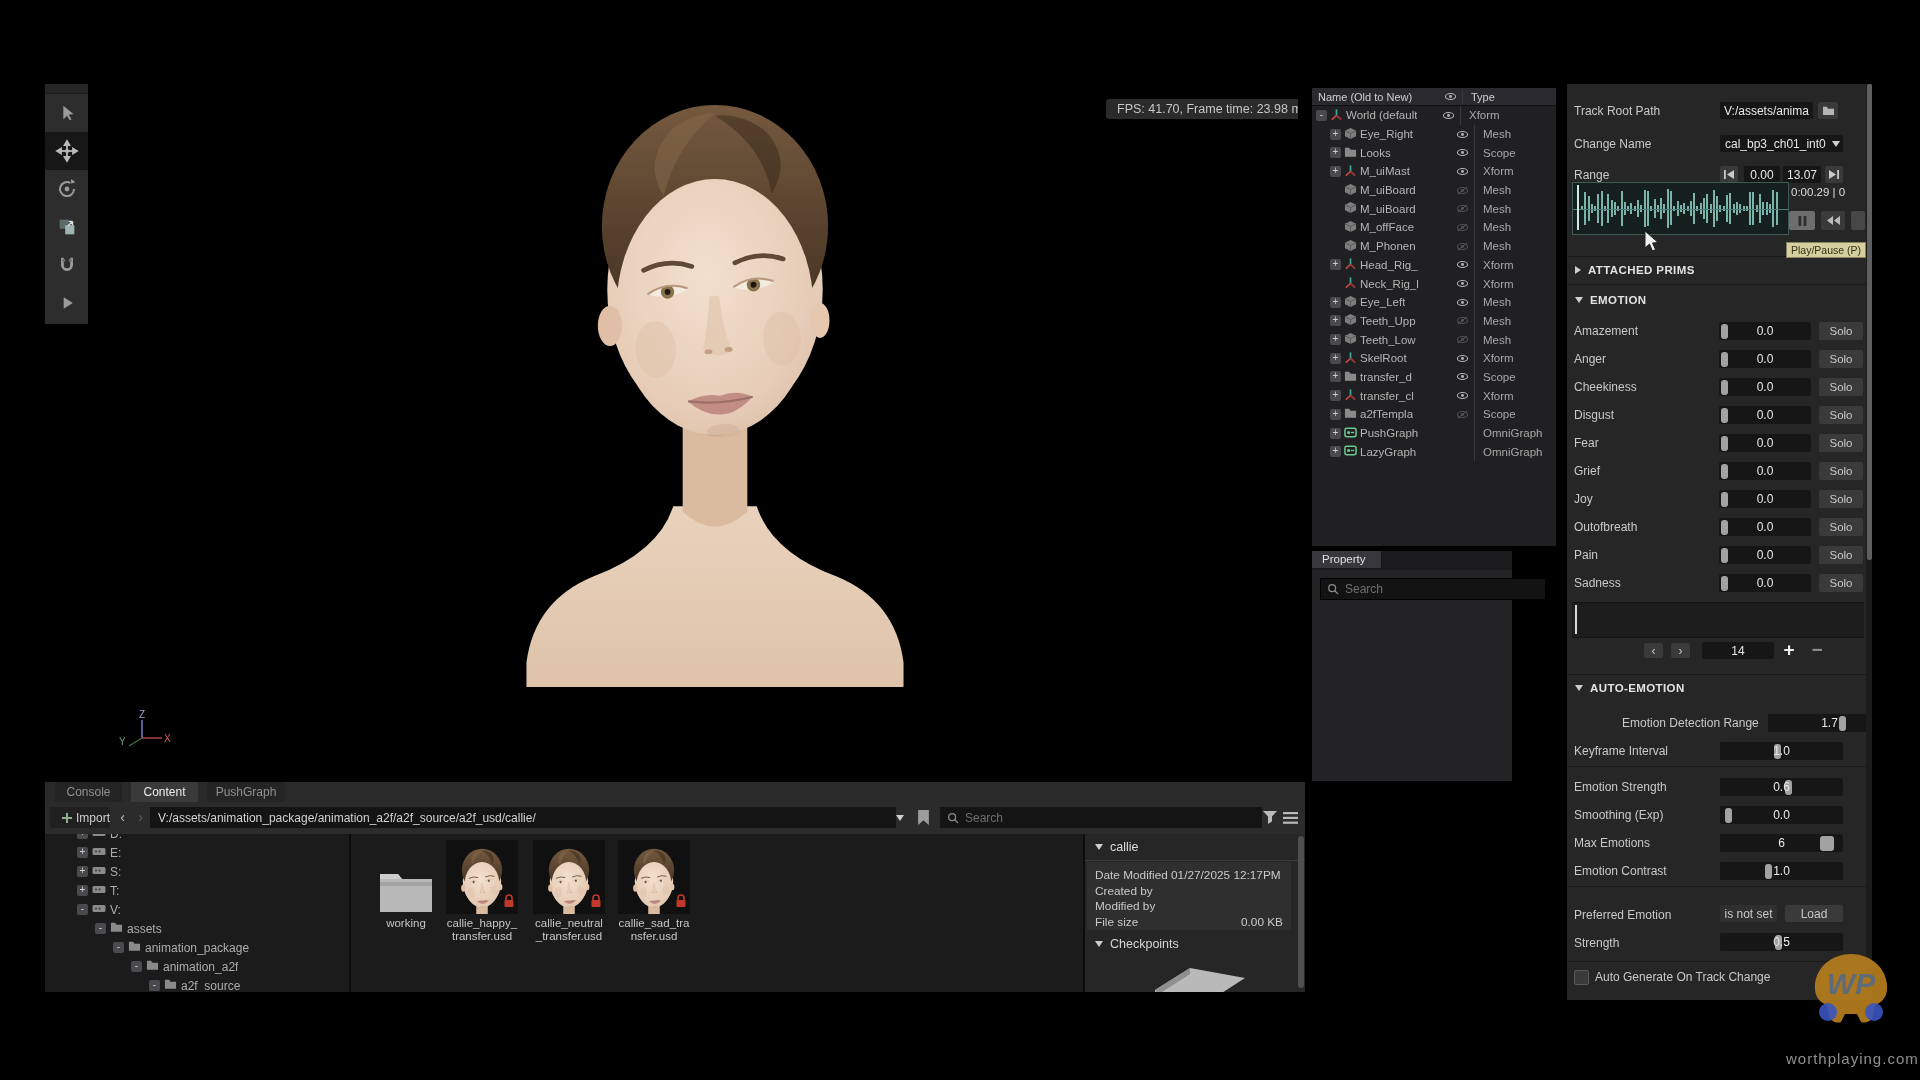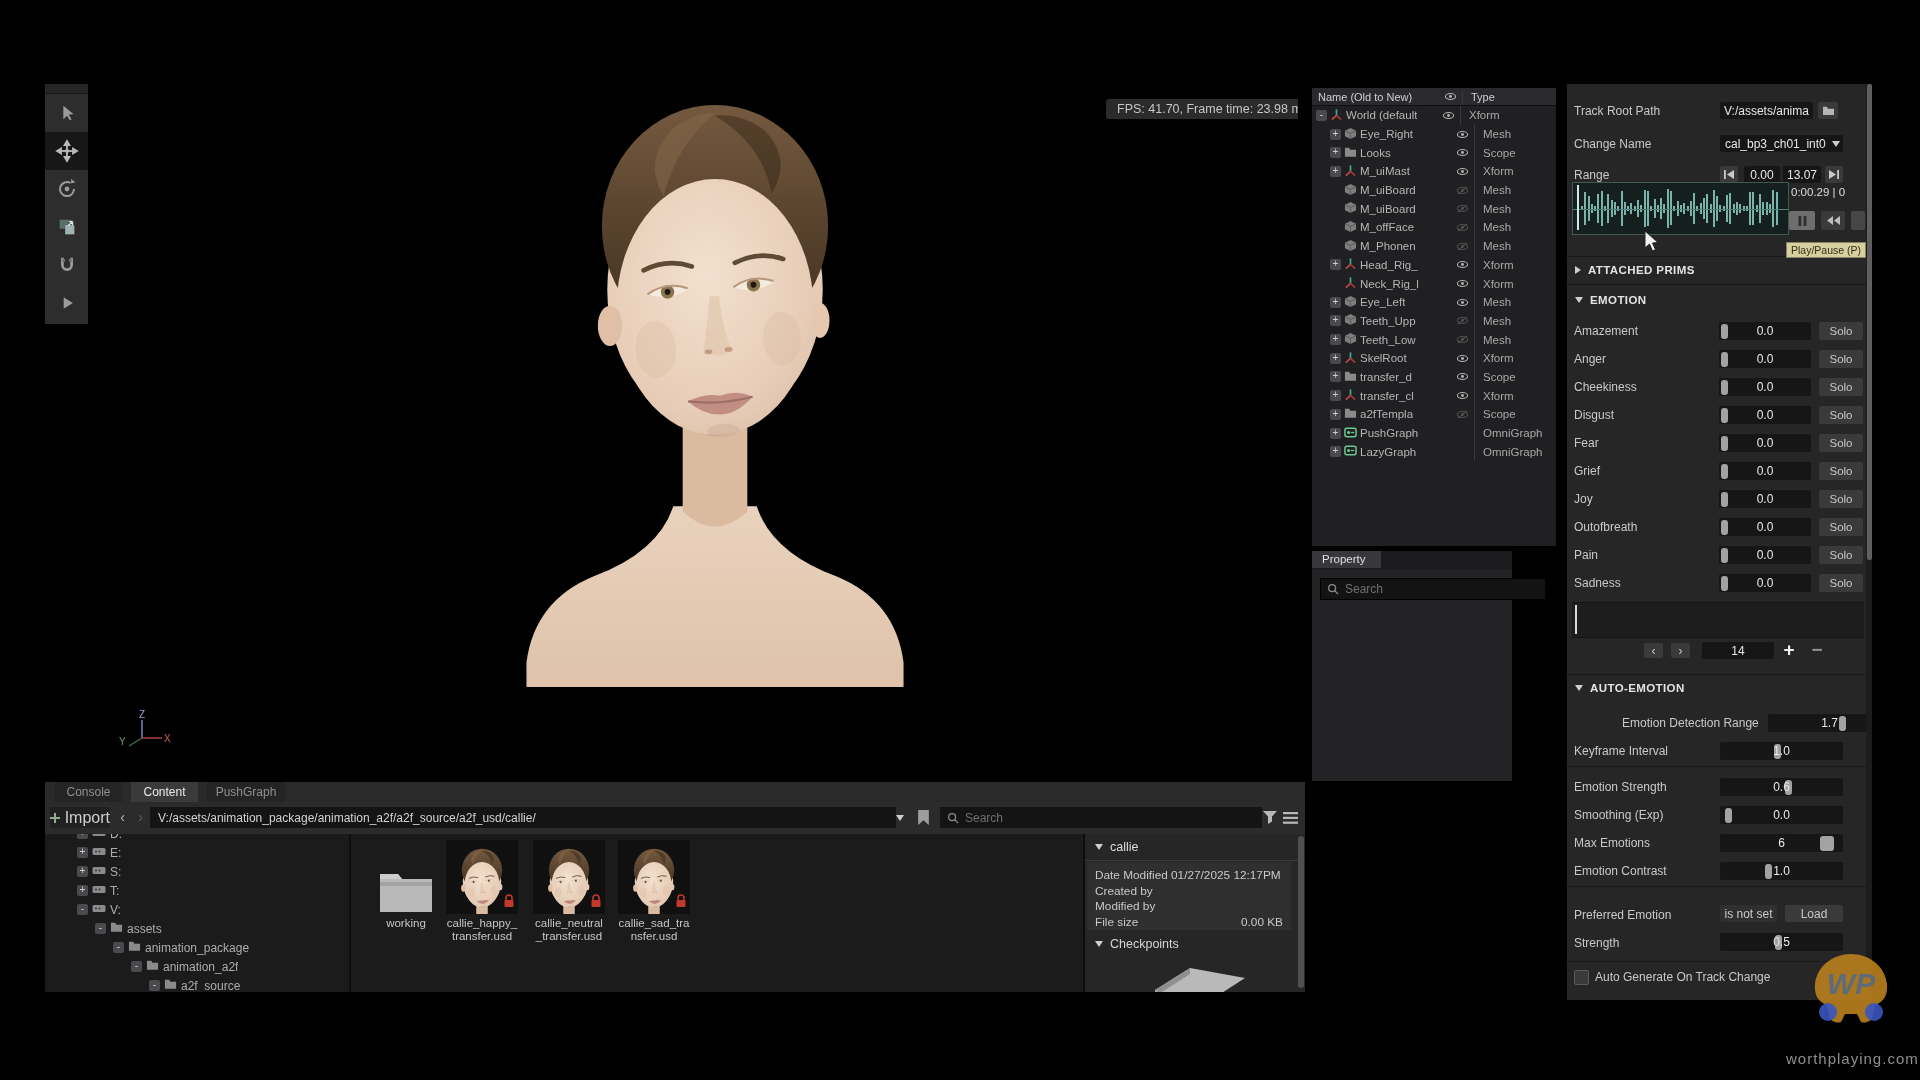--- a/index.html
+++ b/index.html
@@ -84,21 +84,21 @@
   .checkbox{position:absolute;width:13px;height:13px;background:#3a3a3a;border:1px solid #5a5a5a;border-radius:2px;}
 
   
   .bottom-panel{left:45px;top:782px;width:1260px;height:210px;background:#1f1f1f;overflow:hidden;}
   .tabs-row{position:absolute;left:0;top:0;width:100%;height:20px;background:#2a2a2a;}
   .tab{position:absolute;top:0;height:20px;line-height:20px;text-align:center;font-size:12px;
        background:#242424;color:#8f8f8f;}
   .tab.active{background:#3a3a3a;color:#eaeaea;}
   .cb-toolbar{position:absolute;left:0;top:20px;width:100%;height:32px;background:#2b2b2b;}
   .import-btn{position:absolute;left:5px;top:5px;width:60px;height:21px;background:#202020;border-radius:2px;
-              display:flex;align-items:center;justify-content:space-between;gap:4px;color:#cfcfcf;font-size:16px;}
+              display:flex;align-items:center;justify-content:flex-end;gap:4px;color:#cfcfcf;font-size:12px;}
   .nav-arrow{position:absolute;top:5px;width:15px;height:21px;color:#bdbdbd;font-size:14px;text-align:center;
              line-height:20px;}
   .path-field{position:absolute;left:105px;top:5px;width:738px;height:21px;background:#141414;
               color:#d2d2d2;font-size:12px;display:flex;align-items:center;padding-left:8px;white-space:nowrap;overflow:hidden;}
   .search-field{position:absolute;left:895px;top:5px;width:315px;height:21px;background:#141414;
                 display:flex;align-items:center;gap:6px;padding-left:7px;color:#6f6f6f;font-size:12px;}
   .cb-content{position:absolute;left:0;top:52px;width:100%;height:158px;background:#1b1b1b;}
   .dir-tree{position:absolute;left:0;top:0;width:304px;height:158px;overflow:hidden;background:#1b1b1b;}
   .tree-row{display:flex;align-items:center;height:19px;gap:4px;color:#adadad;font-size:12px;white-space:nowrap;}
   .tree-row.cut{margin-top:-10px;}

